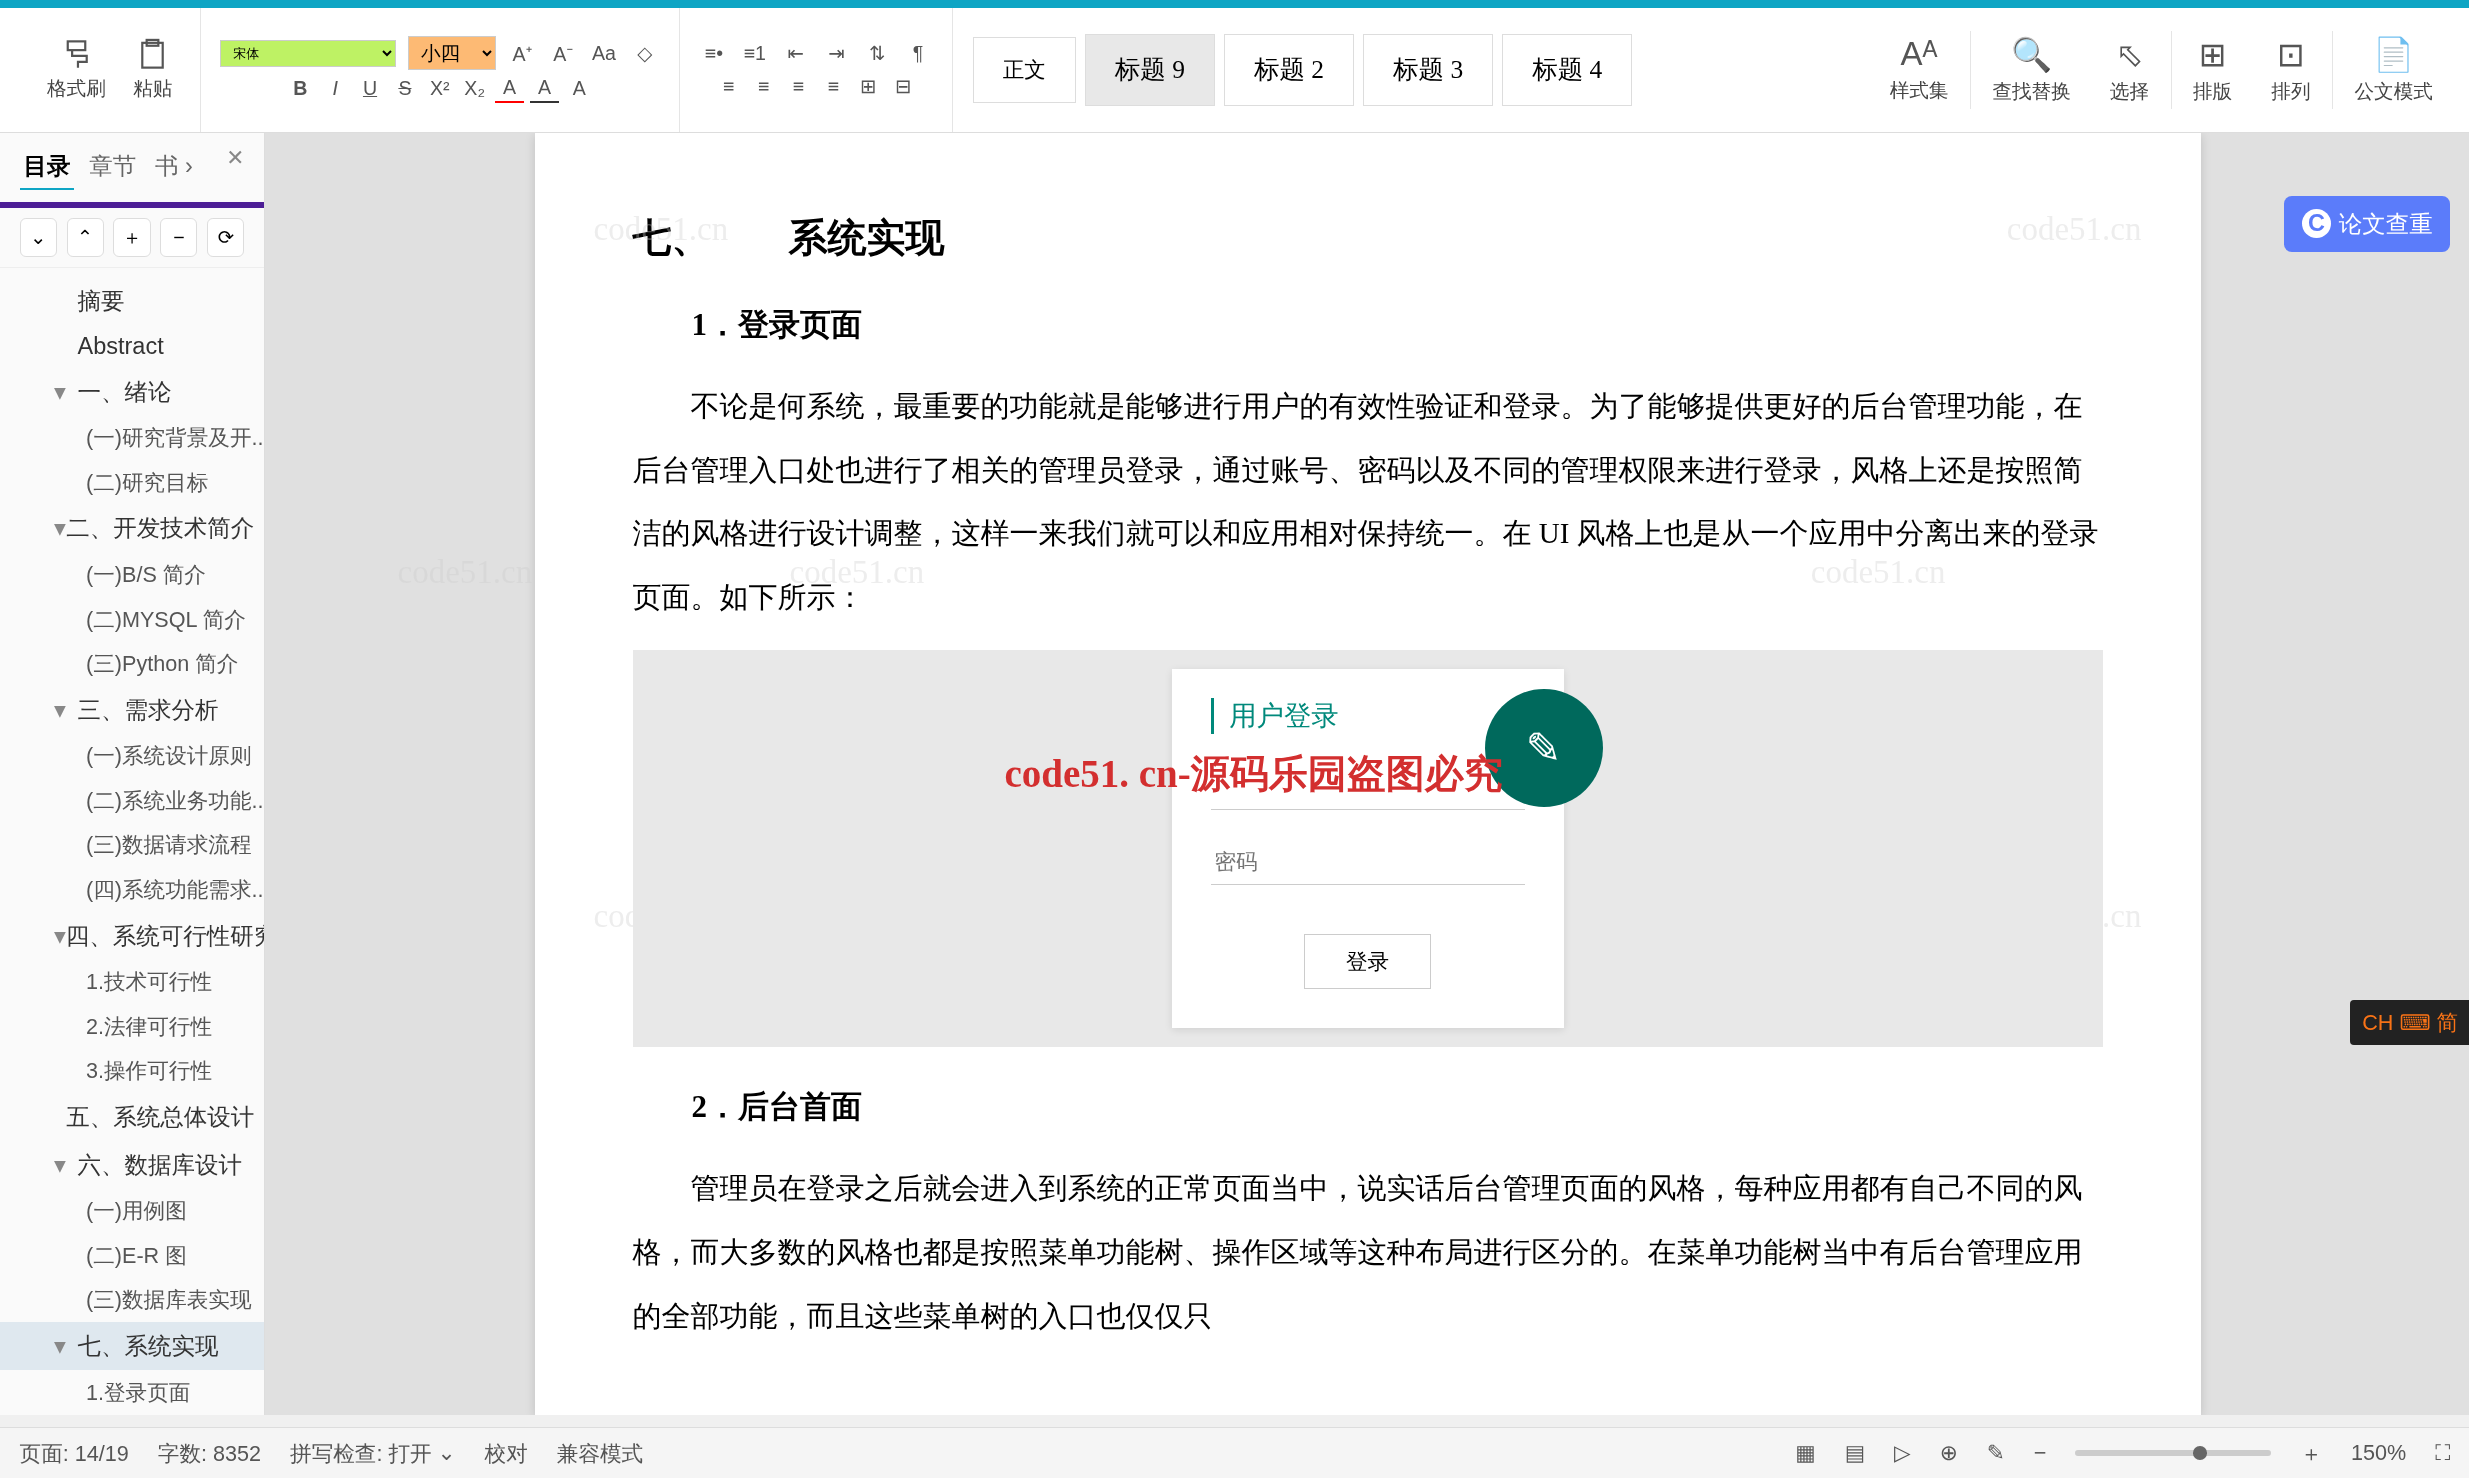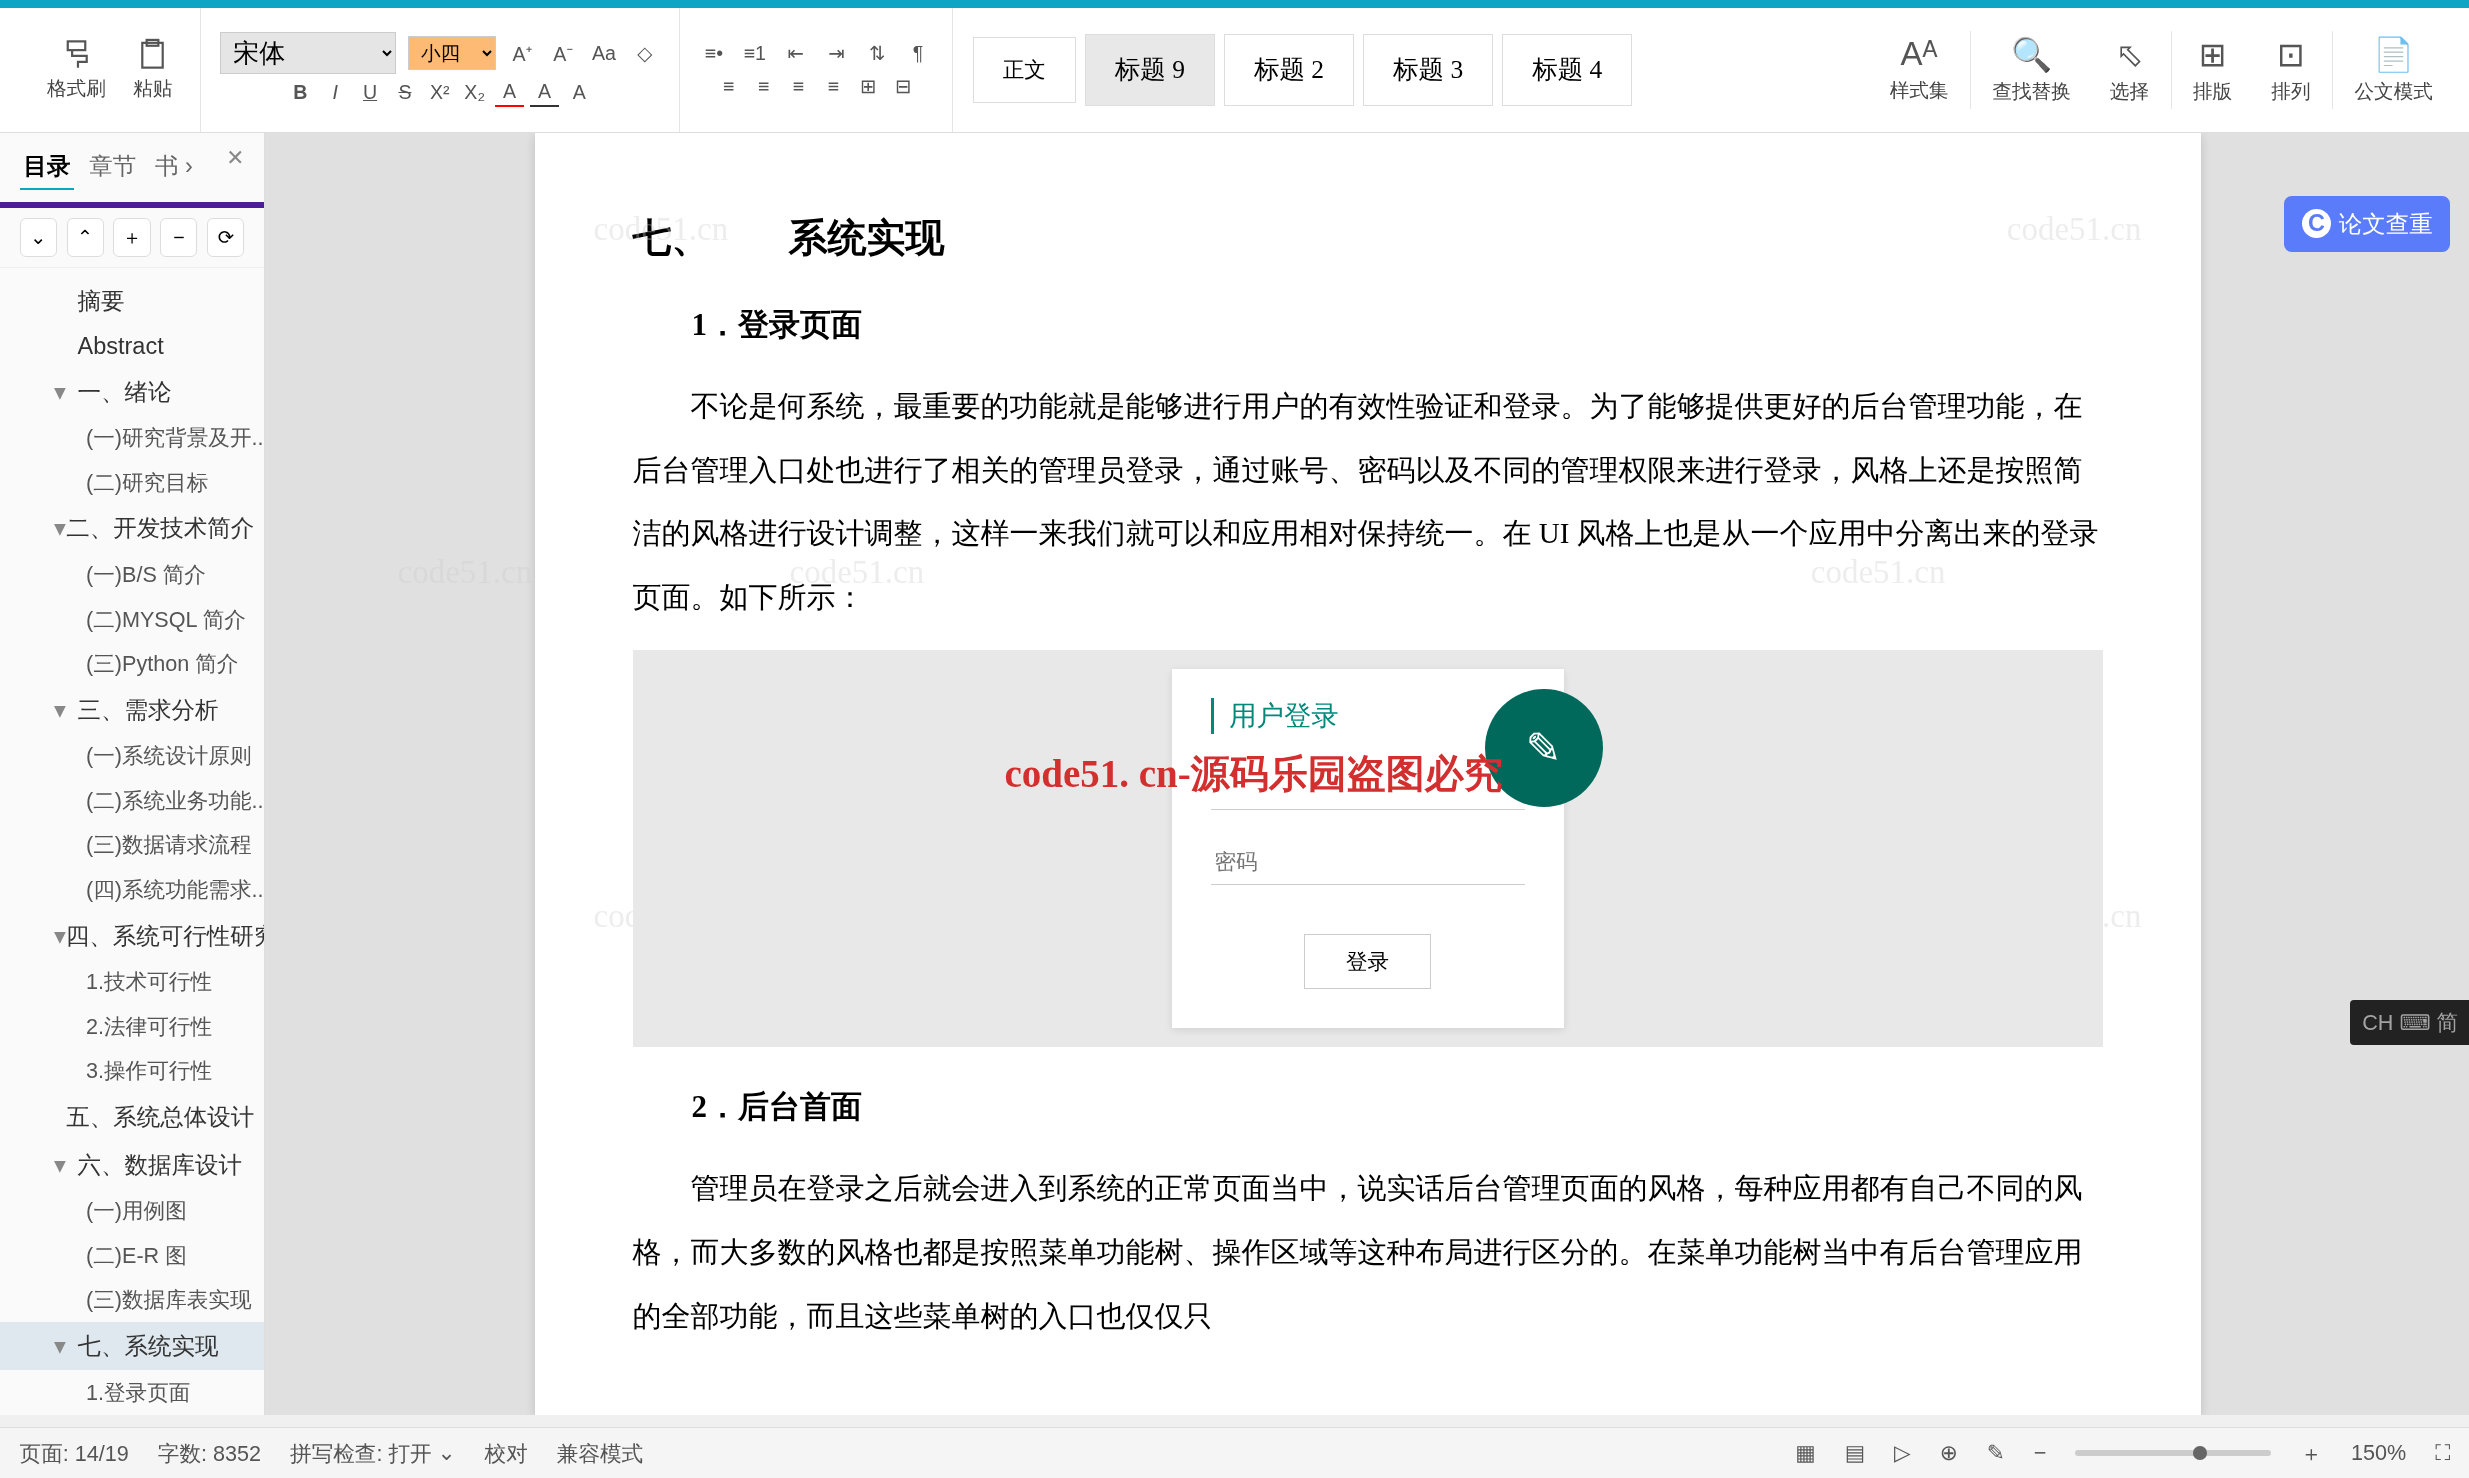--- a/index.html
+++ b/index.html
@@ -4,21 +4,21 @@
 <style>
 * { box-sizing: border-box; margin: 0; padding: 0; }
 body { font-family: "Microsoft YaHei", sans-serif; background: #f0f0f0; overflow: hidden; width: 2470px; height: 1478px; position: relative; }
 .top-bar { height: 7.8px; background: #0ea5c4; }
 .toolbar { background: #fff; border-bottom: 1px solid #ddd; height: 125px; display: flex; align-items: stretch; padding: 0 19.6px; }
 .tool-group { display: flex; flex-direction: column; align-items: center; justify-content: center; padding: 7.8px 19.6px; border-right: 1px solid #e5e5e5; }
 .tool-icon-row { display: flex; gap: 11.8px; align-items: center; }
 .tool-btn { display: flex; flex-direction: column; align-items: center; gap: 3px; cursor: pointer; padding: 3.9px 7.8px; }
 .tool-btn .ico { width: 35px; height: 35px; display: flex; align-items: center; justify-content: center; }
 .tool-btn .lbl { font-size: 19.6px; color: #444; }
-.font-select { border: 1px solid #ccc; padding: 3.9px 19.6px 3.9px 7.8px; font-size: 26px; background: #e5e5e5; width: 176px; }
+.font-select { border: 1px solid #ccc; padding: 3.9px 19.6px 3.9px 7.8px; font-size: 13px; background: #bef264; width: 176px; }
 .size-select { border: 1px solid #ccc; padding: 3.9px 19.6px 3.9px 7.8px; font-size: 19.6px; background: #fdba74; width: 88px; }
 .mini-btn { width: 29px; height: 29px; border: none; background: none; cursor: pointer; display: inline-flex; align-items: center; justify-content: center; font-size: 19.6px; color: #555; }
 .format-row { display: flex; gap: 5.9px; align-items: center; margin-top: 3.9px; }
 .heading-tabs { display: flex; gap: 9px; align-items: center; flex: 1; padding: 0 19.6px; }
 .heading-tab { padding: 17.6px 29px; border: 1px solid #ddd; font-size: 25.5px; cursor: pointer; background: #fff; font-family: "SimSun", serif; }
 .heading-tab.h1 { background: #e8e8e8; }
 .heading-tab.normal { font-size: 21.6px; }
 .right-tools { display: flex; align-items: center; gap: 3.9px; }
 .right-tool { display: flex; flex-direction: column; align-items: center; gap: 3.9px; padding: 7.8px 17.6px; cursor: pointer; }
 .right-tool .ico { font-size: 33px; color: #555; }
@@ -50,21 +50,21 @@
 .fab { position: absolute; top: 19.6px; right: -39px; width: 118px; height: 118px; border-radius: 50%; background: #00695c; display: flex; align-items: center; justify-content: center; color: #fff; font-size: 43px; }
 .watermark-overlay { position: absolute; font-size: 39px; color: #d32f2f; font-weight: bold; top: 78px; left: -167px; white-space: nowrap; z-index: 5; }
 .watermark-bg { position: absolute; color: #ccc; font-size: 33px; opacity: 0.35; pointer-events: none; }
 .side-float { position: absolute; right: 19.6px; top: 196px; background: #5b7cfa; color: #fff; padding: 11.8px 17.6px; font-size: 23.5px; border-radius: 7.8px; display: flex; align-items: center; gap: 7.8px; }
 .side-float .icon-c { width: 29px; height: 29px; border-radius: 50%; background: #fff; color: #5b7cfa; display: flex; align-items: center; justify-content: center; font-weight: bold; }
 .status-bar { height: 51px; background: #f5f5f5; border-top: 1px solid #ddd; display: flex; align-items: center; padding: 0 19.6px; font-size: 21.6px; color: #555; gap: 29px; position: absolute; bottom: 0; left: 0; right: 0; }
 .status-bar .spacer { flex: 1; }
 .status-item { display: flex; align-items: center; gap: 5.9px; }
 .zoom-slider { width: 196px; height: 5.9px; background: #ccc; border-radius: 2.9px; position: relative; }
 .zoom-slider .thumb { width: 13.7px; height: 13.7px; background: #666; border-radius: 50%; position: absolute; top: -3.9px; left: 60%; }
-.ime-badge { position: absolute; right: 0; top: 1000px; background: #222; color: #a3a3a3; padding: 7.8px 11.8px; font-size: 21.6px; border-radius: 3.9px 0 0 3.9px; }
+.ime-badge { position: absolute; right: 0; top: 1000px; background: #222; color: #f97316; padding: 7.8px 11.8px; font-size: 21.6px; border-radius: 3.9px 0 0 3.9px; }
 svg { display: block; }
 </style>
 </head>
 <body>
 
 <div class="top-bar"></div>
 
 <div class="toolbar">
   <div class="tool-group">
     <div class="tool-icon-row">

